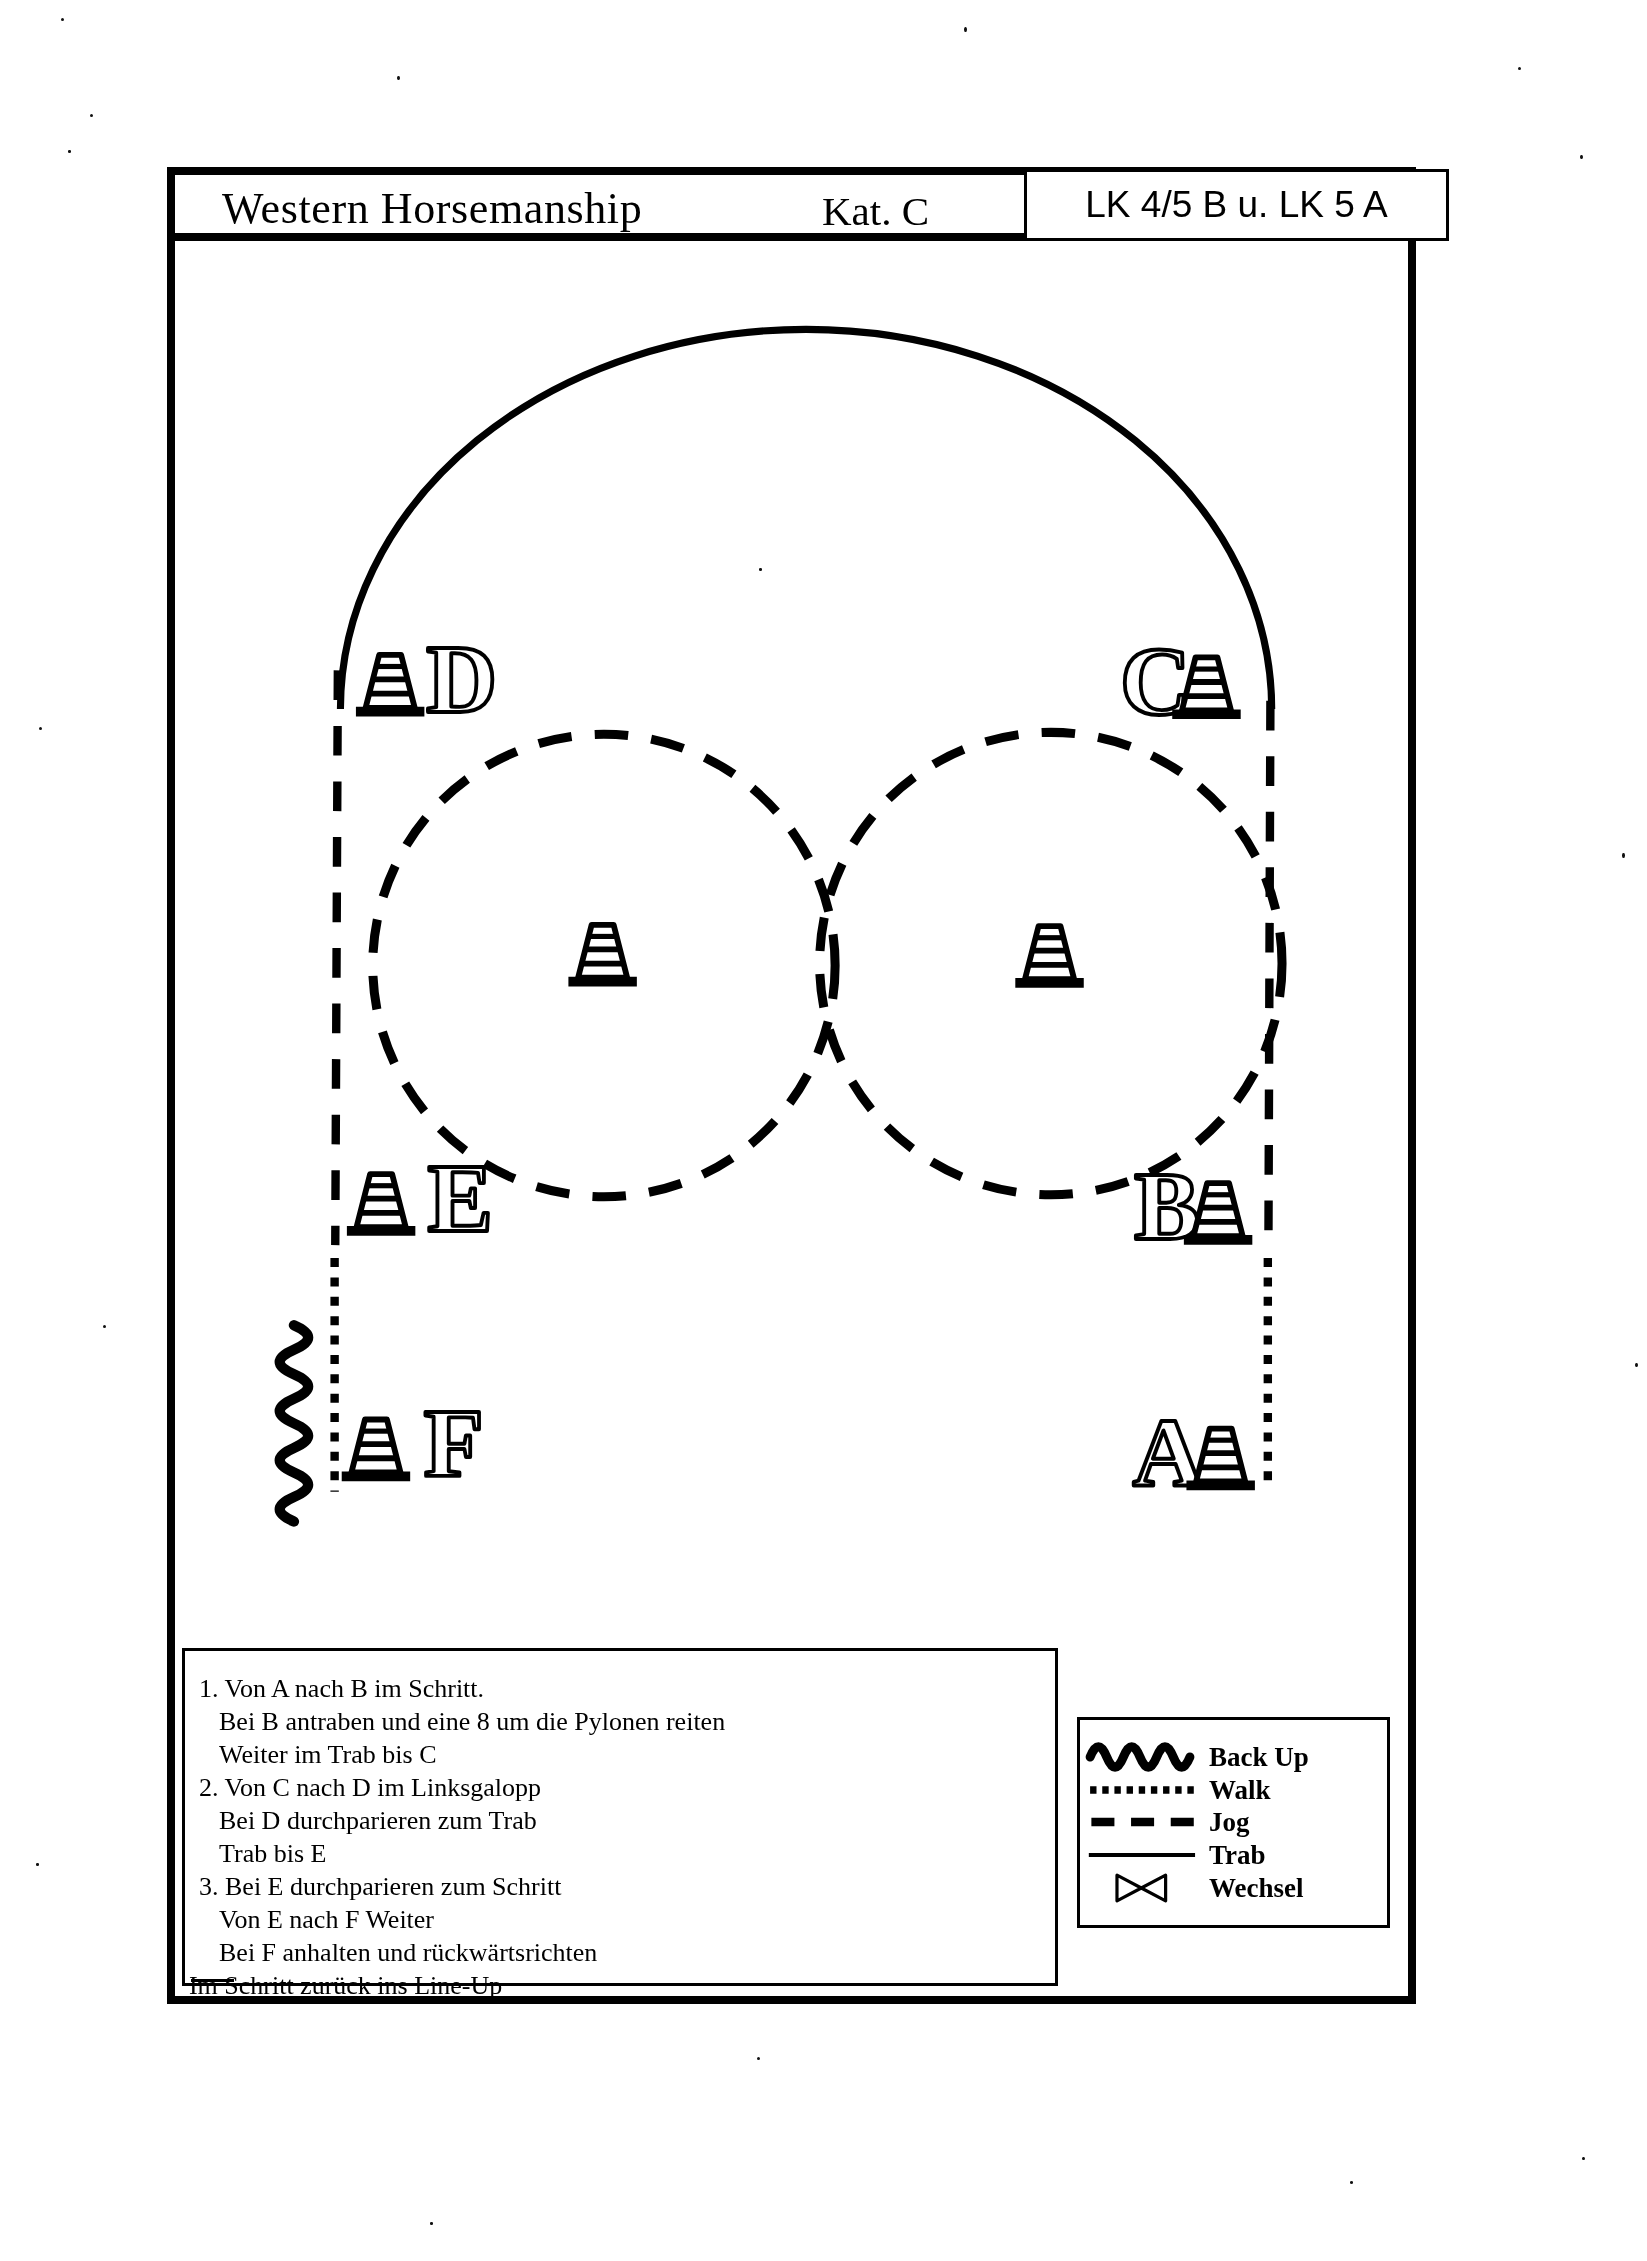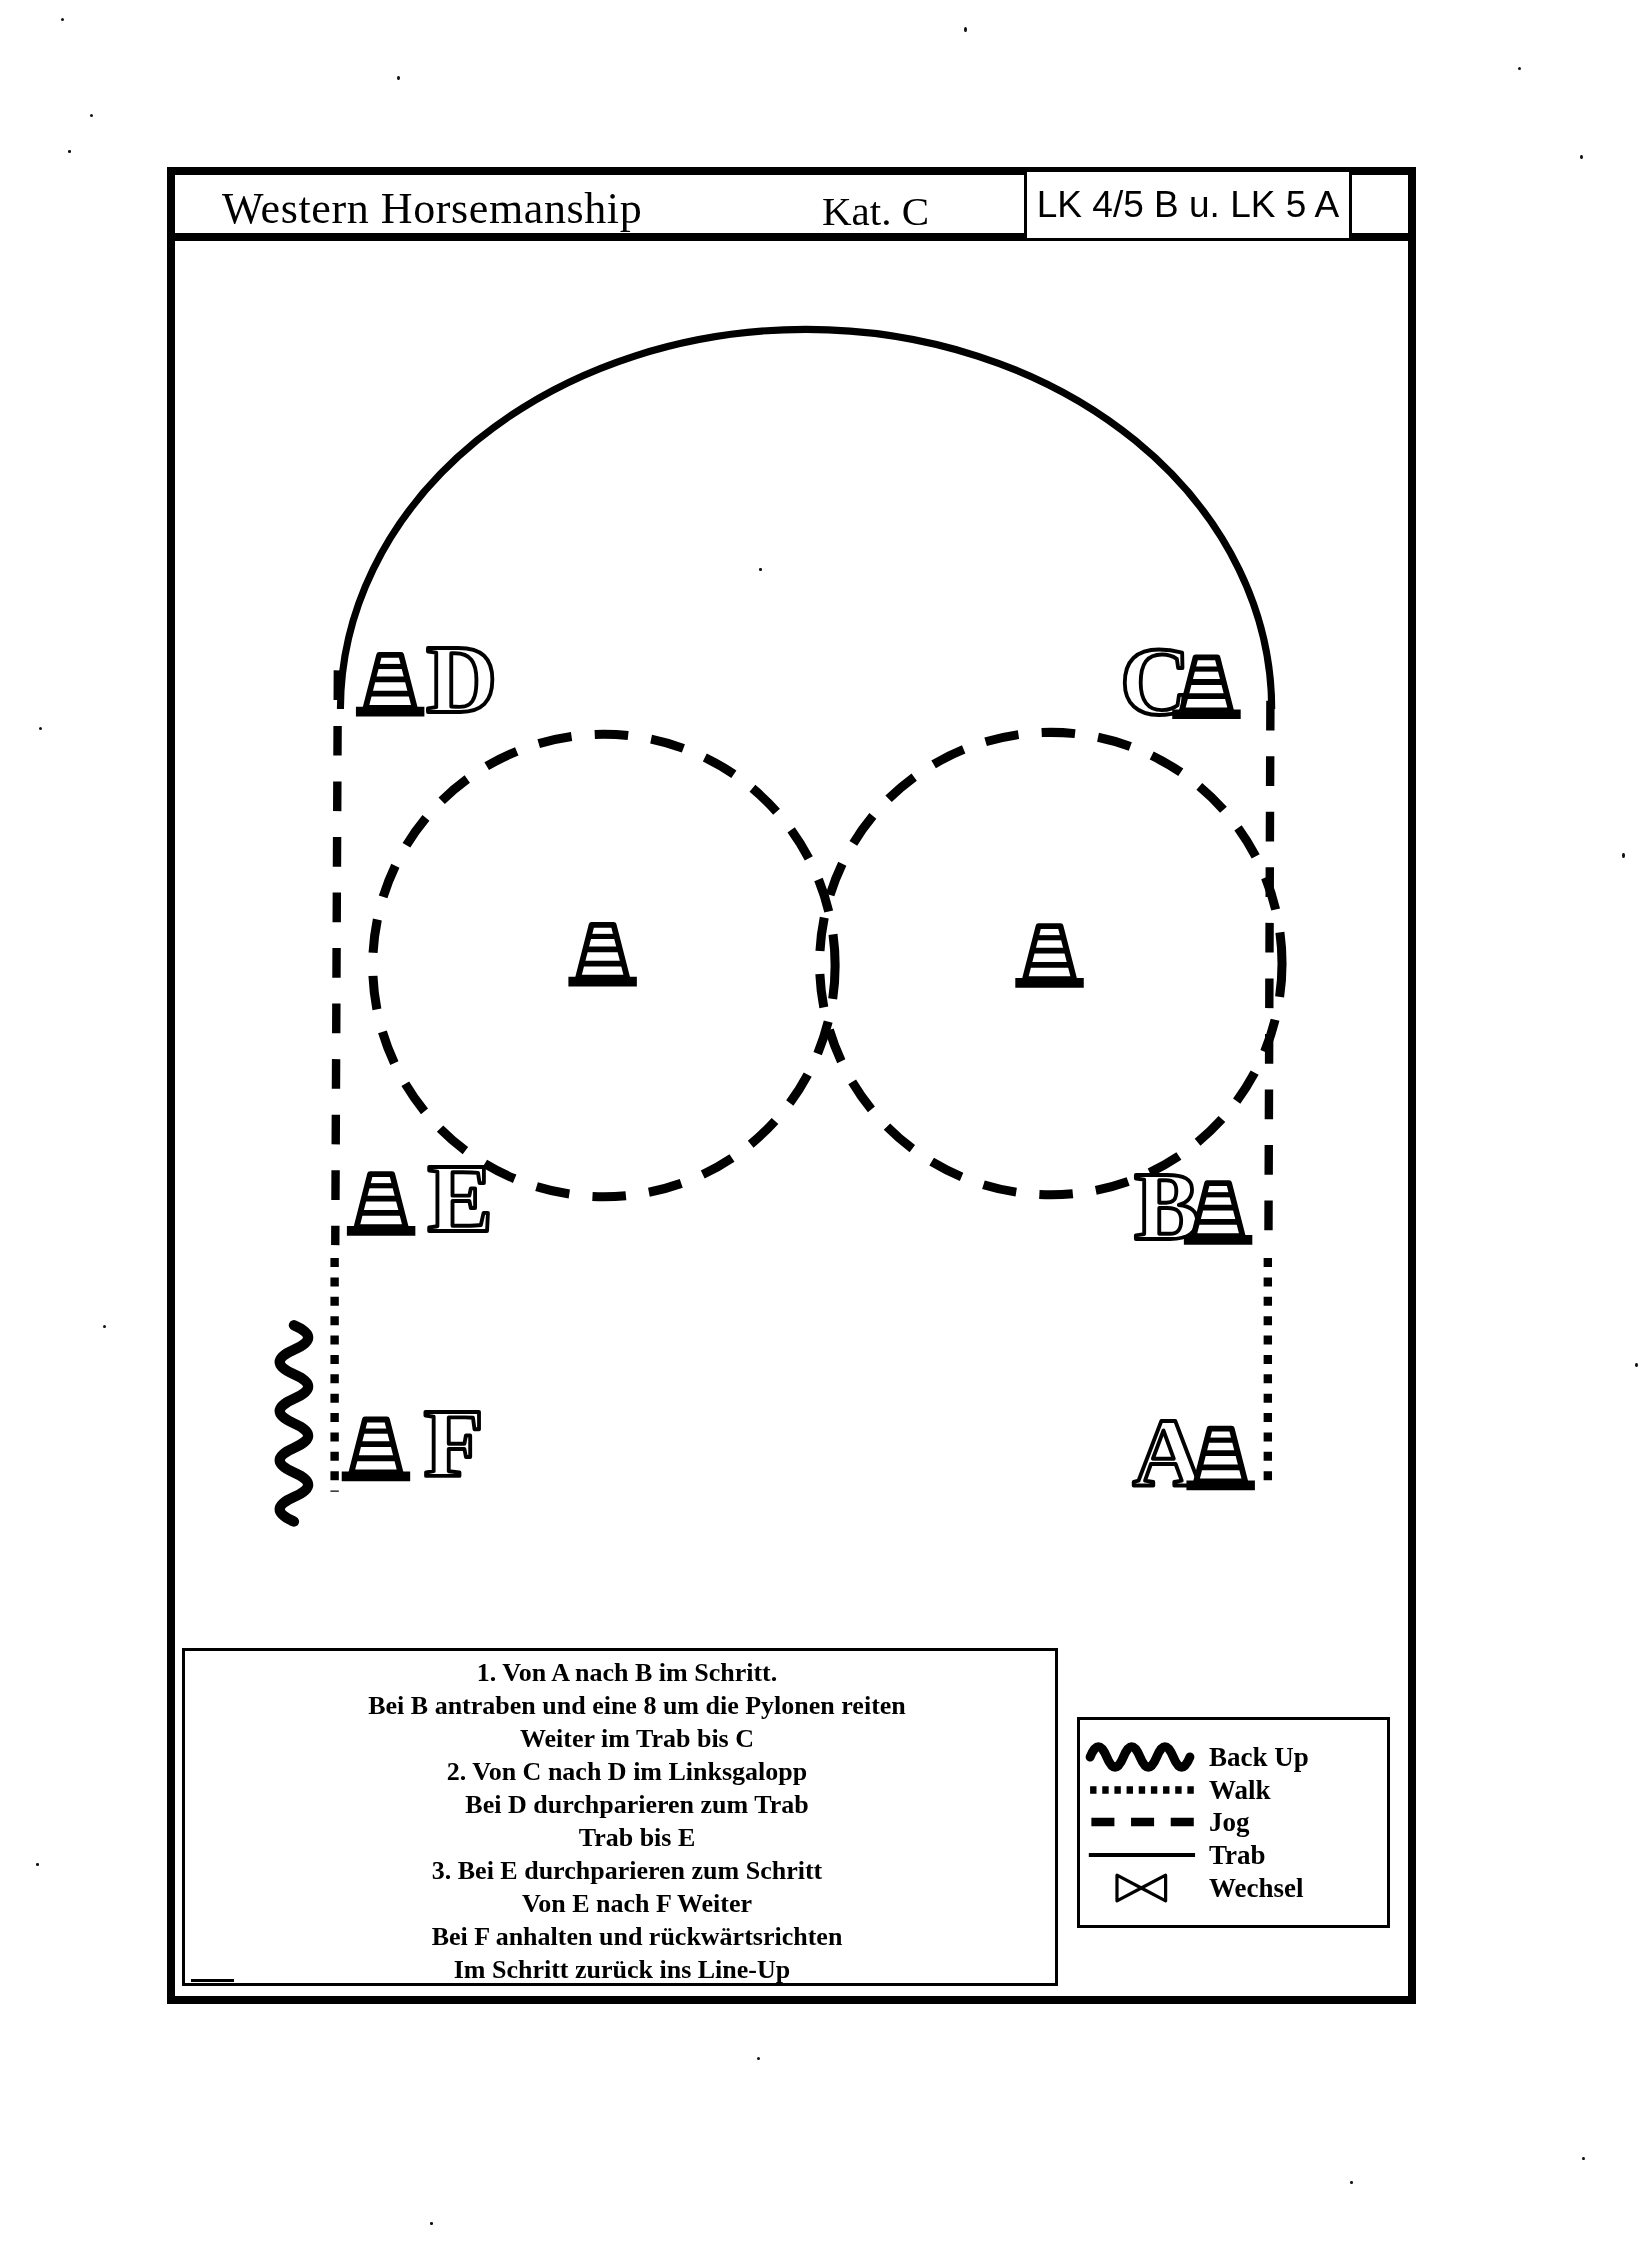--- a/index.html
+++ b/index.html
@@ -5,31 +5,31 @@
   html,body{margin:0;padding:0;background:#ffffff;}
   body{width:1647px;height:2261px;position:relative;font-family:"Liberation Serif",serif;color:#000;}
   .page{position:absolute;left:0;top:0;width:1647px;height:2261px;background:#fff;overflow:hidden;}
 
   
   .frame{position:absolute;left:167px;top:167px;width:1249px;height:1837px;border:8.4px solid #000;box-sizing:border-box;}
   .title-rule{position:absolute;left:167px;top:233px;width:1249px;height:8.4px;background:#000;}
 
   .main-title{position:absolute;left:202px;top:185px;font-size:44px;line-height:48px;font-weight:400;letter-spacing:0.6px;white-space:nowrap;margin-left:20px;}
   .kat{position:absolute;left:822px;top:189px;font-size:41px;line-height:45px;font-weight:400;white-space:nowrap;}
-  .lk-box{position:absolute;left:1024px;top:169px;width:328px;height:72px;border:3.9px solid #000;box-sizing:border-box;background:#fff;
+  .lk-box{position:absolute;left:1024px;top:169px;width:425px;height:72px;border:3.9px solid #000;box-sizing:border-box;background:#fff;
           display:flex;align-items:center;justify-content:center;
           font-family:"Liberation Sans",sans-serif;font-size:37px;font-weight:400;white-space:nowrap;}
 
   
   .arena-svg{position:absolute;left:0;top:0;width:1647px;height:2261px;}
   .marker-letter{font-family:"Liberation Serif",serif;font-weight:700;font-size:152px;fill:#ffffff;stroke:#000000;stroke-width:6px;stroke-linejoin:round;}
 
   
   .instructions{position:absolute;left:182px;top:1648px;width:876px;height:338px;border:3.2px solid #000;box-sizing:border-box;
-                padding-top:5px;font-size:26px;font-weight:700;text-align:center;}
+                padding-top:21px;font-size:26px;font-weight:400;}
   .instr-line{line-height:33px;white-space:nowrap;}
   .indent-0{padding-left:3.9px;}
   .indent-1{padding-left:14px;}
   .indent-2{padding-left:34px;}
   .im-underline{position:absolute;left:191px;top:1979px;width:43px;height:3.2px;background:#000;}
 
   
   .legend{position:absolute;left:1077px;top:1717px;width:313px;height:211px;border:3.9px solid #000;box-sizing:border-box;
           display:flex;flex-direction:column;justify-content:space-around;padding:21px 0;text-align:right;}
   .legend-row{display:flex;align-items:center;height:36px;}

